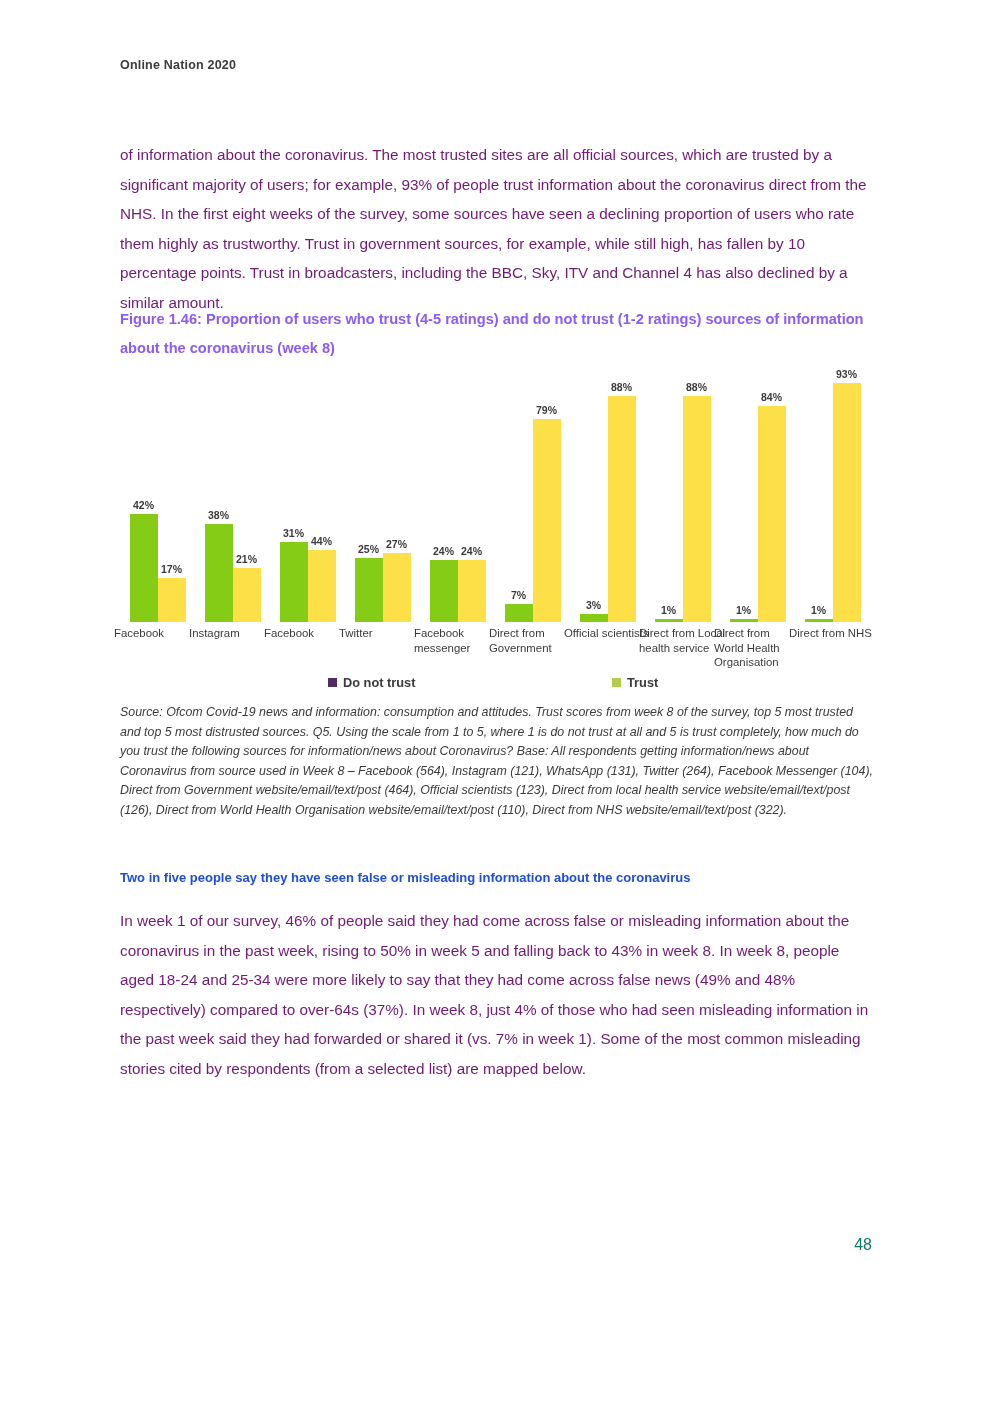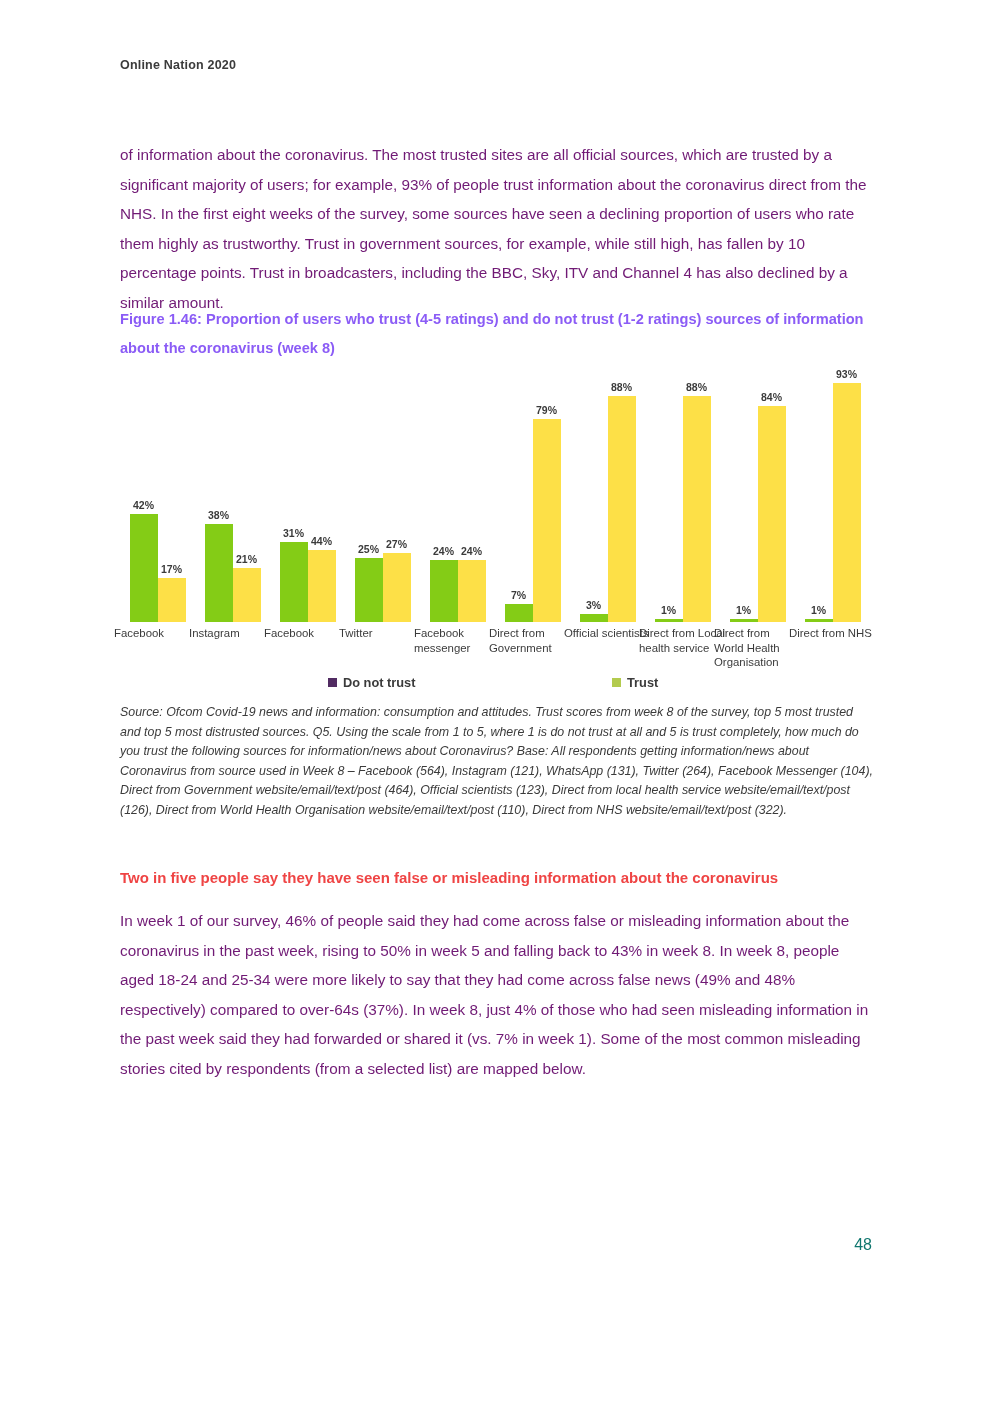--- a/index.html
+++ b/index.html
@@ -53,24 +53,24 @@
     line-height: 29px;
     font-weight: bold;
     color: #8b5cf6;
   }
 
   .section-heading {
     position: absolute;
     left: 120px;
     top: 868px;
     width: 770px;
-    font-size: 15px;
+    font-size: 13px;
     line-height: 20px;
     font-weight: bold;
-    color: #ef4444;
+    color: #1d4ed8;
   }
 
   .source-note {
     position: absolute;
     left: 120px;
     top: 703px;
     width: 755px;
     font-size: 12.4px;
     line-height: 19.6px;
     font-style: italic;

